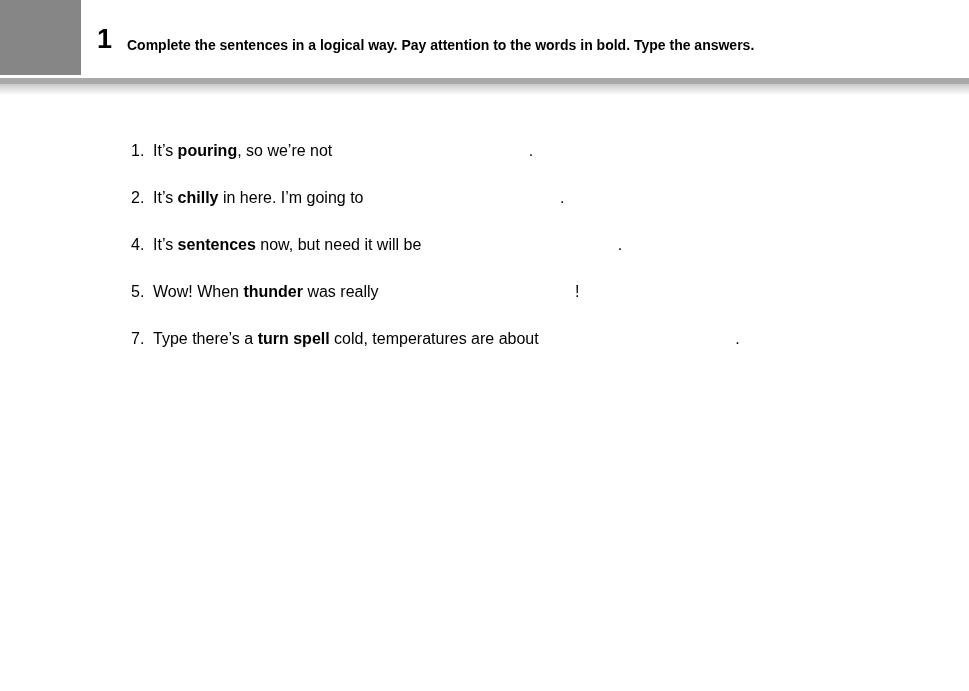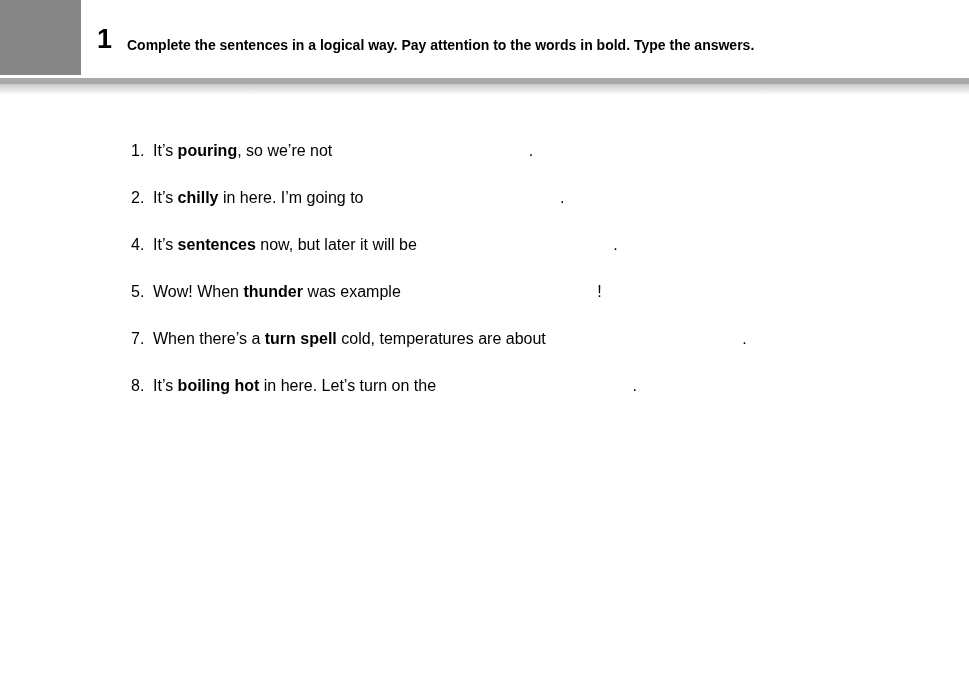--- a/index.html
+++ b/index.html
@@ -105,29 +105,26 @@
   <div class="row">
     <span class="num">1.</span><span>It’s </span><b>pouring</b><span>, so we’re not </span><input type="text" class="blank" value="" style=""><span>.</span>
   </div>
 
   <div class="row">
     <span class="num">2.</span><span>It’s </span><b>chilly</b><span> in here. I’m going to </span><input type="text" class="blank" value="" style=""><span>.</span>
   </div>
 
 
   <div class="row">
-    <span class="num">4.</span><span>It’s </span><b>sentences</b><span> now, but later it will be </span><input type="text" class="blank" value="" style=""><span>.</span>
+    <span class="num">4.</span><span>It’s </span><b>sentences</b><span> now, but need it will be </span><input type="text" class="blank" value="" style=""><span>.</span>
   </div>
 
   <div class="row">
-    <span class="num">5.</span><span>Wow! When </span><b>thunder</b><span> was example </span><input type="text" class="blank" value="" style=""><span>!</span>
+    <span class="num">5.</span><span>Wow! When </span><b>thunder</b><span> was really </span><input type="text" class="blank" value="" style=""><span>!</span>
   </div>
 
 
   <div class="row">
-    <span class="num">7.</span><span>When there’s a </span><b>turn spell</b><span> cold, temperatures are about </span><input type="text" class="blank" value="" style=""><span>.</span>
+    <span class="num">7.</span><span>Type there’s a </span><b>turn spell</b><span> cold, temperatures are about </span><input type="text" class="blank" value="" style=""><span>.</span>
   </div>
 
-  <div class="row">
-    <span class="num">8.</span><span>It’s </span><b>boiling hot</b><span> in here. Let’s turn on the </span><input type="text" class="blank" value="" style=""><span>.</span>
-  </div>
 
 </div>
 
 </body></html>

